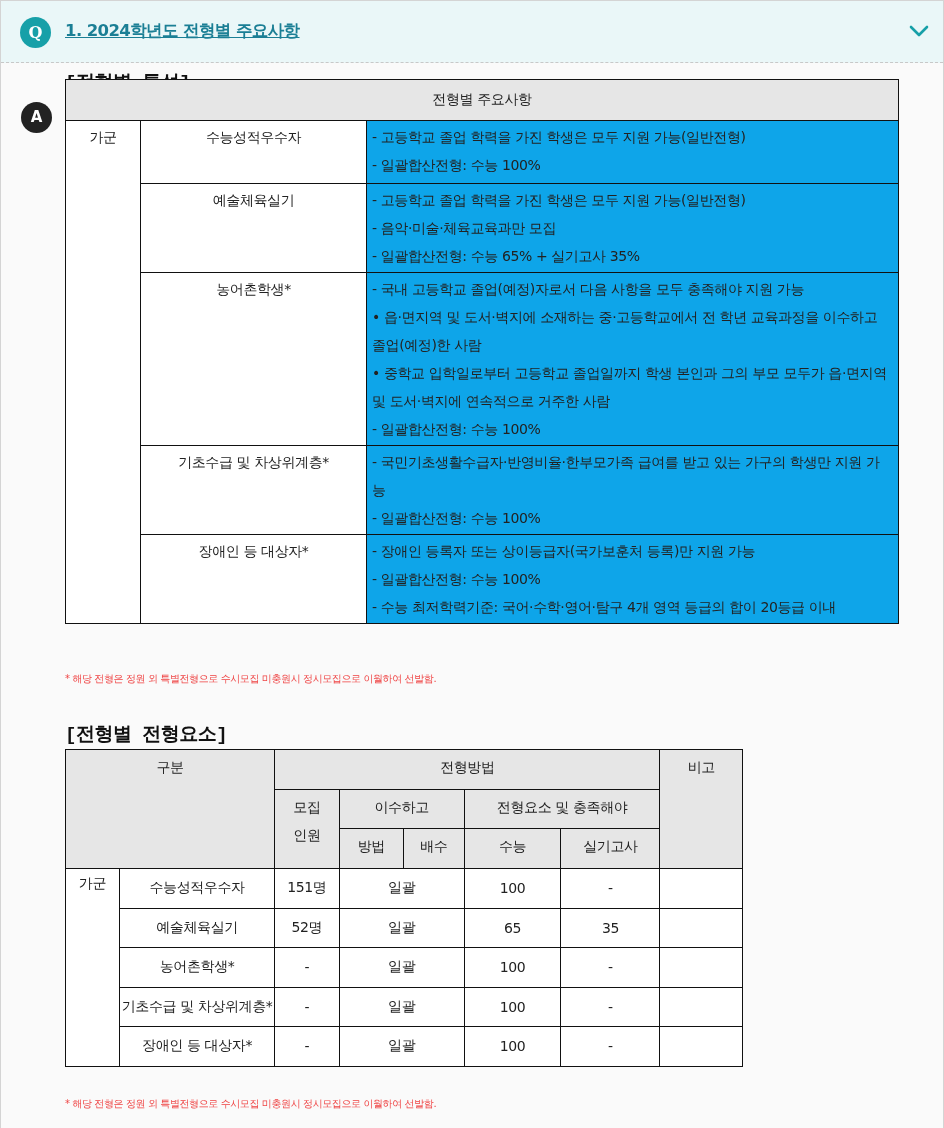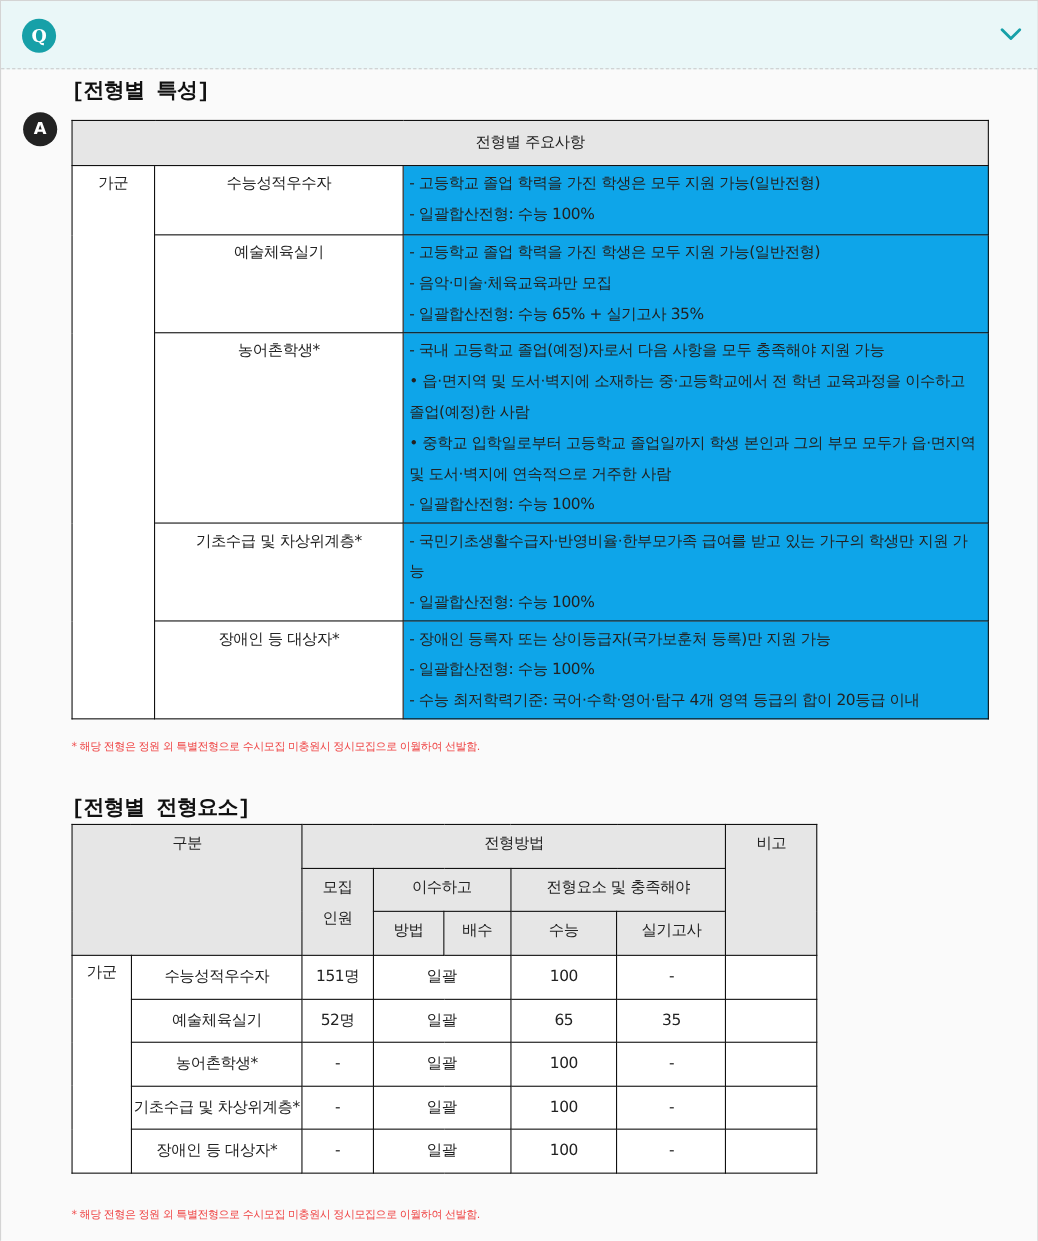--- a/index.html
+++ b/index.html
@@ -35,21 +35,21 @@
 
     .sec-title {
       position: absolute; left: 64px; font-size: 19px; font-weight: bold; color: #111; letter-spacing: -0.5px; font-family: Liberation Mono, monospace;
     }
 
     table { border-collapse: collapse; position: absolute; font-size: 14px; color: #222; letter-spacing: -0.4px; }
     td, th { border: 1.5px solid #111; font-weight: normal; }
     th { background: #e6e6e6; }
 
     
-    .t1 { left: 64px; top: 108px; width: 834px; }
+    .t1 { left: 64px; top: 78px; width: 834px; }
     .t1 th { height: 41px; text-align: center; vertical-align: middle; }
     .t1 td { vertical-align: top; line-height: 28px; padding-top: 2px; padding-bottom: 2px; }
     .t1 td.grp { width: 75px; text-align: center; background: #fff; }
     .t1 td.type { width: 226px; text-align: center; background: #fff; }
     .t1 td.desc { padding-left: 5px; padding-right: 6px; background: #0ea5e9; }
     .t1 .line { display: block; }
 
     .note { position: absolute; left: 64px; font-size: 10px; color: #ef4444; letter-spacing: -0.4px; }
 
     
@@ -58,20 +58,21 @@
     .t2 td { background: #fff; height: 39.5px; vertical-align: middle; }
     .t2 td.grp { vertical-align: top; padding-top: 6px; }
   </style>
 </head>
 <body>
 
 <div class="faq">
 
   <div class="q-header">
     <div class="q-badge">Q</div>
+    <div class="q-title">1. 2024학년도 전형별 주요사항</div>
     <svg class="q-chevron" viewBox="0 0 20 16">
       <polyline points="2,4 10,12 18,4" fill="none" stroke="#17a0a8" stroke-width="2.6" stroke-linecap="round" stroke-linejoin="round"></polyline>
     </svg>
   </div>
 
   <div class="a-badge">A</div>
 
   <div class="sec-title" style="top:68px;">[전형별 특성]</div>
 
   <table class="t1">

